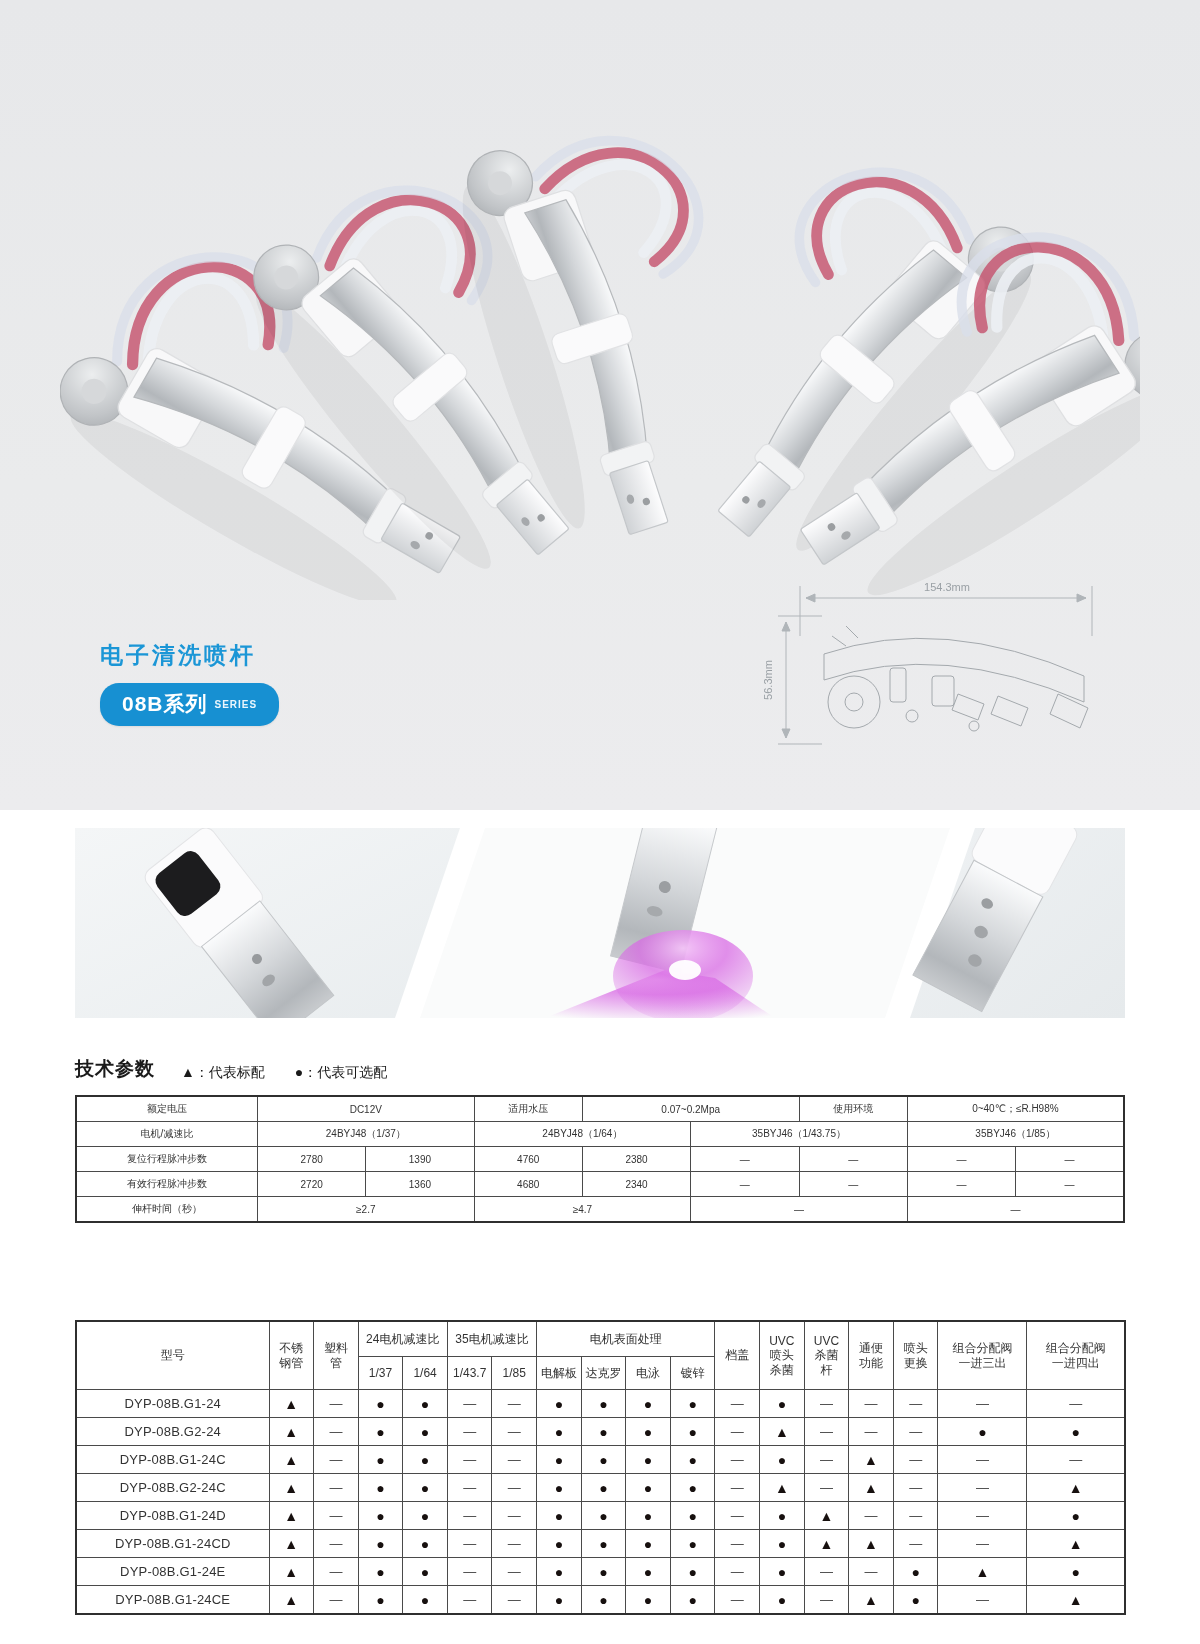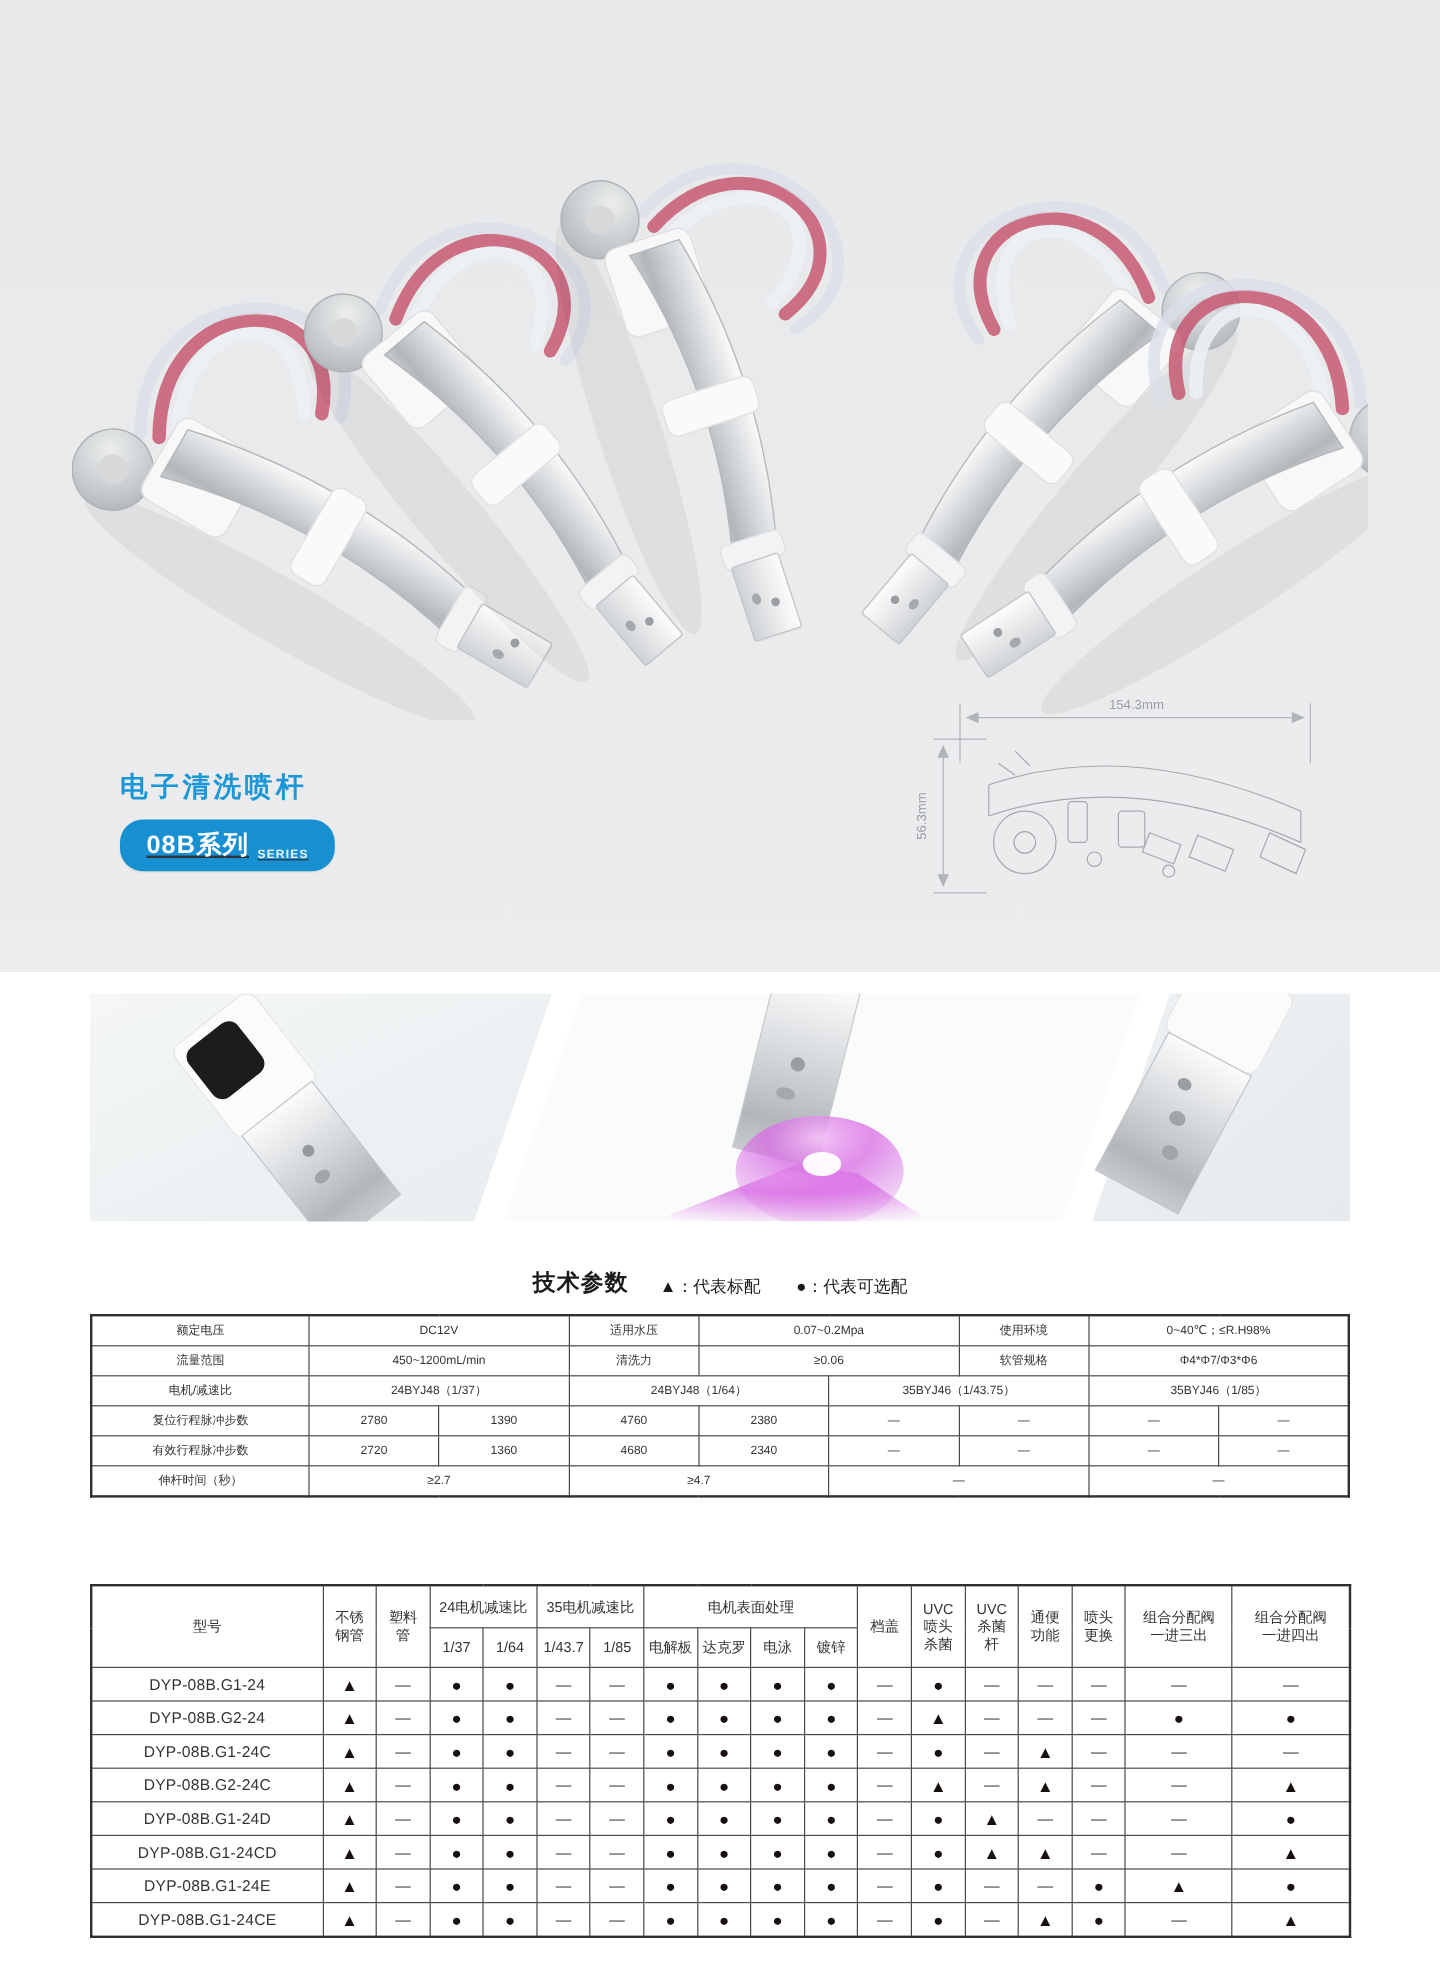--- a/index.html
+++ b/index.html
@@ -7,30 +7,30 @@
     width:1200px;height:1644px;position:relative;background:#ffffff;
     font-family:"Liberation Sans","DejaVu Sans",sans-serif;color:#333;
     -webkit-font-smoothing:antialiased;
   }
   
   .hero{position:absolute;left:0;top:0;width:1200px;height:810px;
     background:linear-gradient(180deg,#e7e8ea 0%,#eaebec 60%,#ececee 100%);overflow:hidden;}
   .products-svg{position:absolute;left:60px;top:40px;}
   .brand{position:absolute;left:100px;top:640px;}
   .brand-title{font-size:23px;font-weight:bold;letter-spacing:3px;color:#1b96d6;margin:0 0 12px 0;}
-  .series-badge{display:inline-flex;align-items:flex-end;background:#1790d2;border-radius:19px;
-    padding:7px 22px 8px 22px;box-shadow:0 1px 2px rgba(0,0,0,.08);text-decoration:underline;}
+  .series-badge{display:inline-flex;align-items:center;background:#1790d2;border-radius:19px;
+    padding:7px 22px 8px 22px;box-shadow:0 1px 2px rgba(0,0,0,.08);}
   .series-badge .main{color:#fff;font-size:21px;font-weight:bold;letter-spacing:1px;}
   .series-badge .suffix{color:#eaf6fd;font-size:10px;font-weight:bold;letter-spacing:1px;margin-left:7px;}
   .drawing{position:absolute;left:762px;top:576px;}
   
   .photo-strip{position:absolute;left:75px;top:828px;width:1050px;height:190px;background:#fff;}
   
   .specs-header{position:absolute;left:75px;top:1056px;width:1050px;display:flex;
-    justify-content:center;align-items:flex-end;}
+    justify-content:flex-start;align-items:flex-end;}
   .specs-title{font-size:19px;font-weight:bold;color:#1a1a1a;letter-spacing:1px;}
   .specs-legend{font-size:14px;color:#1a1a1a;}
   .specs-legend .lg{margin-left:26px;}
   table{border-collapse:collapse;table-layout:fixed;}
   .t1{position:absolute;left:75px;top:1095px;width:1050px;}
   .t2{position:absolute;left:75px;top:1320px;width:1050px;}
   .t1 td,.t1 th,.t2 td,.t2 th{
     border:1px solid #4a4a4a;text-align:center;vertical-align:middle;
     font-weight:normal;color:#333;padding:0 2px;overflow:hidden;}
   .t1{border:2px solid #2f2f2f;}
@@ -203,28 +203,20 @@
   <tbody>
       <tr>
         <td>额定电压</td>
         <td colspan="2">DC12V</td>
         <td>适用水压</td>
         <td colspan="2">0.07~0.2Mpa</td>
         <td>使用环境</td>
         <td colspan="2">0~40℃；≤R.H98%</td>
       </tr>
       <tr>
-        <td>流量范围</td>
-        <td colspan="2">450~1200mL/min</td>
-        <td>清洗力</td>
-        <td colspan="2">≥0.06</td>
-        <td>软管规格</td>
-        <td colspan="2">Φ4*Φ7/Φ3*Φ6</td>
-      </tr>
-      <tr>
         <td>电机/减速比</td>
         <td colspan="2">24BYJ48（1/37）</td>
         <td colspan="2">24BYJ48（1/64）</td>
         <td colspan="2">35BYJ46（1/43.75）</td>
         <td colspan="2">35BYJ46（1/85）</td>
       </tr>
       <tr>
         <td>复位行程脉冲步数</td>
         <td>2780</td>
         <td>1390</td>

